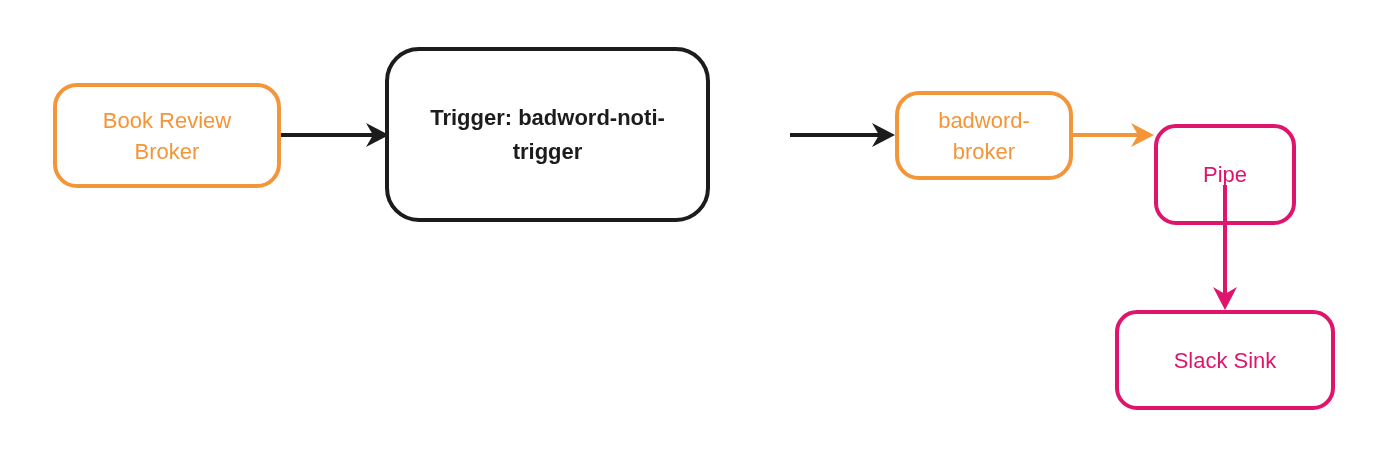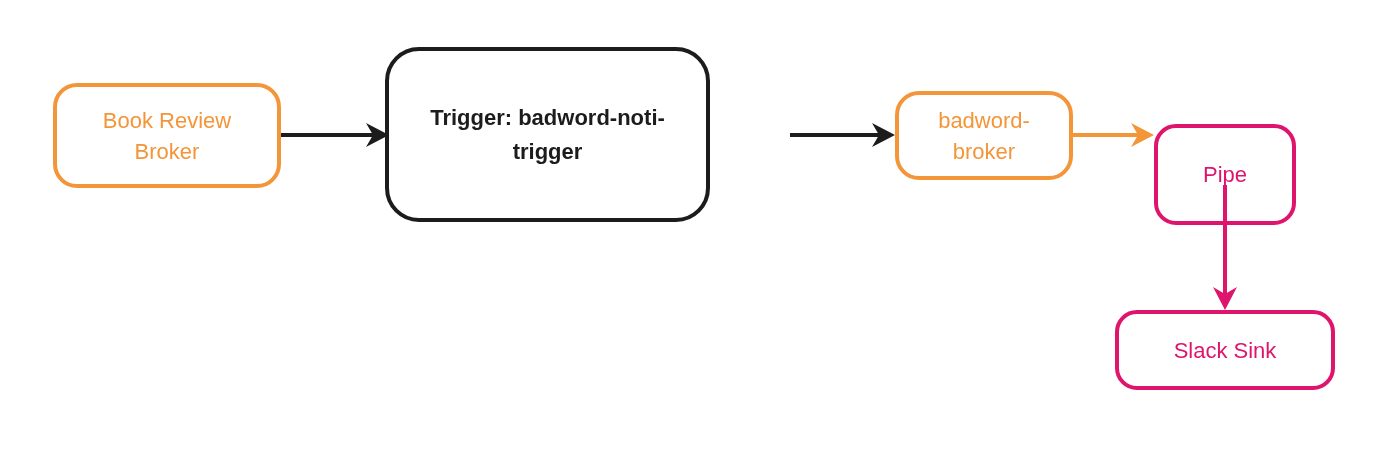--- a/index.html
+++ b/index.html
@@ -48,21 +48,21 @@
     flex-direction: column;
     font-size: 22px;
     line-height: 34px;
   }
   .node--trigger b { font-weight: 700; }
 
   #node-book-review-broker { left: 53px;  top: 83px;  width: 228px; height: 105px; padding: 0 24px; }
   #node-trigger            { left: 385px; top: 47px;  width: 325px; height: 175px; padding: 0 14px; }
   #node-badword-broker     { left: 895px; top: 91px;  width: 178px; height: 89px;  padding: 0 18px; }
   #node-pipe               { left: 1154px;top: 84px;  width: 142px; height: 101px; margin-top: 40px; }
-  #node-slack-sink         { left: 1115px;top: 310px; width: 220px; height: 80px; justify-content: center; }
+  #node-slack-sink         { left: 1115px;top: 310px; width: 220px; height: 100px; justify-content: center; }
 
   .arrow { position: absolute; display: block; }
   .arrow--ink    { color: var(--ink); }
   .arrow--orange { color: var(--orange); }
   .arrow--pink   { color: var(--pink); }
 
   #arrow-1 { left: 281px;  top: 120px; }
   #arrow-2 { left: 790px;  top: 120px; }
   #arrow-3 { left: 1073px; top: 120px; }
   #arrow-4 { left: 1210px; top: 185px; }

